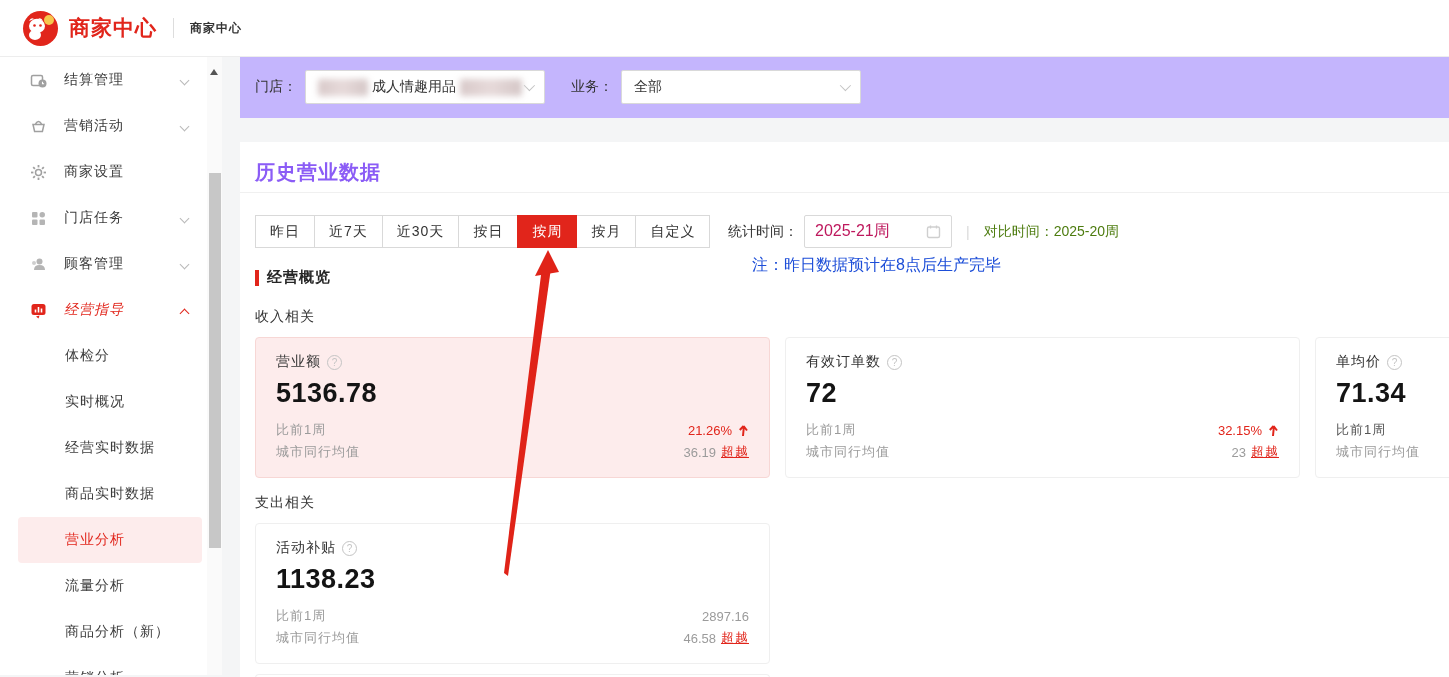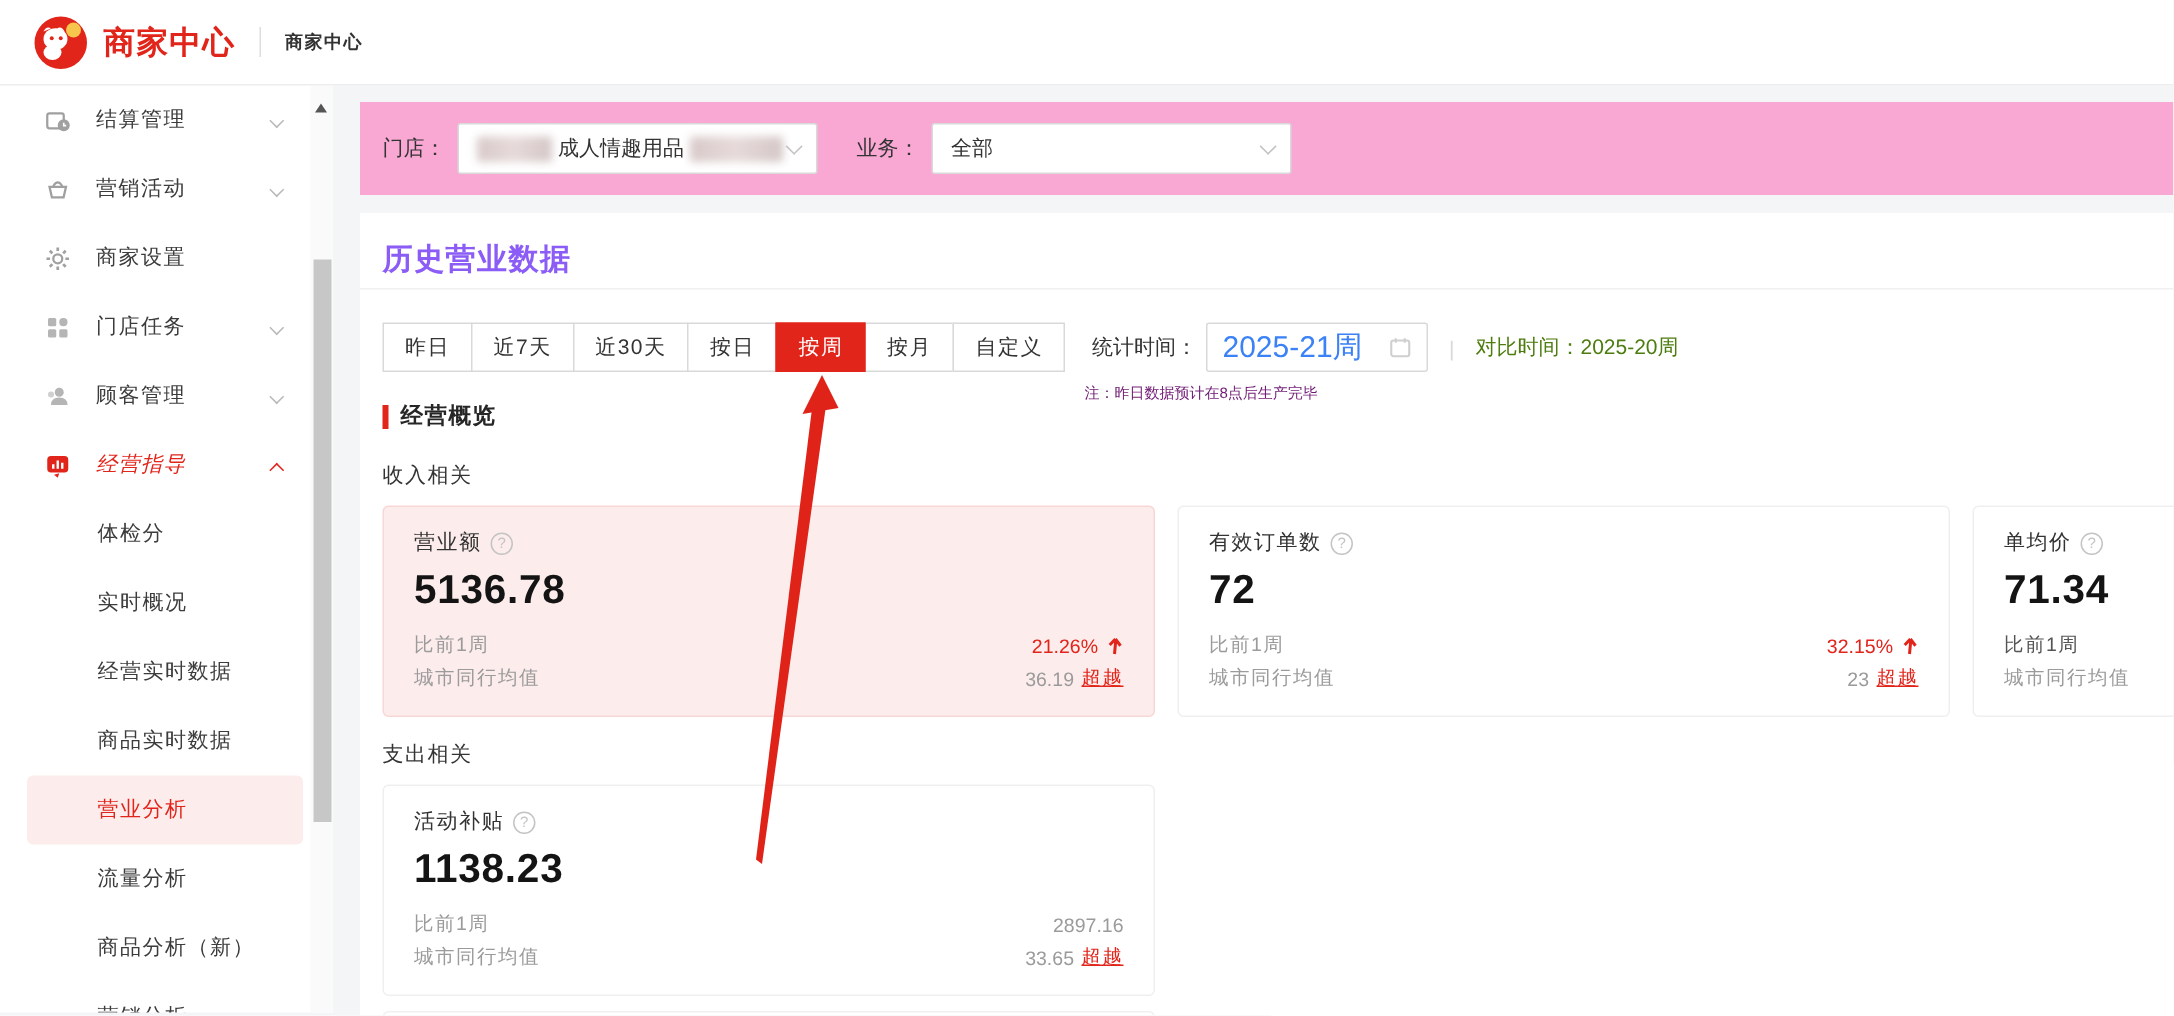--- a/index.html
+++ b/index.html
@@ -31,21 +31,21 @@
   .sub-item.active { background:#fdecec; }
   .sub-item.active .lbl { color:#e1251b; }
 
   
   .sb-track { position:absolute; right:0; top:0; width:15px; height:620px; background:#fafafa; }
   .sb-up { position:absolute; right:4px; top:14px; width:0; height:0;
            border-left:4px solid transparent; border-right:4px solid transparent; border-bottom:6px solid #555; }
   .sb-thumb { position:absolute; right:1px; top:118px; width:12px; height:375px; background:#c7c7c7; }
 
   
-  .filterbar { position:absolute; left:240px; top:68px; width:1209px; height:62px; background:#f9a8d4;
+  .filterbar { position:absolute; left:240px; top:56px; width:1209px; height:62px; background:#c4b5fd;
                display:flex; align-items:center; padding-left:15px; }
   .f-label { font-size:14px; color:#333; }
   .select { height:34px; width:240px; border:1px solid #d9d9d9; border-radius:2px; background:#fff;
             display:flex; align-items:center; padding:0 12px; margin-left:8px; cursor:pointer; }
   .select .chev { width:8px; height:8px; border-right:1.5px solid #c3c3c3; border-bottom:1.5px solid #c3c3c3;
                   transform:rotate(45deg) translateY(-2px); margin-left:auto; }
   .select .val { font-size:14px; color:#333; }
   .blur-block { height:17px; border-radius:2px; background:linear-gradient(90deg,#d8c9c9,#e7dada,#d4c6c6);
                 filter:blur(3px); flex:0 0 auto; }
   .bb1 { width:50px; margin-right:4px; } .bb2 { width:62px; margin-left:4px; }
@@ -59,25 +59,25 @@
   .tabs { position:absolute; left:15px; top:73px; display:inline-flex; }
   .tab { min-width:60px; padding:0 14px; height:33px; line-height:31px; border:1px solid #d9d9d9; margin-left:-1px;
          background:#fff; font-size:14px; color:#333; text-align:center; cursor:pointer; letter-spacing:1px; }
   .tab:first-child { margin-left:0; }
   .tab.active { background:#e1251b; border-color:#e1251b; color:#fff; position:relative; z-index:1; }
 
   .stat-row { position:absolute; left:488px; top:73px; height:33px; display:flex; align-items:center; }
   .stat-label { font-size:14px; color:#333; }
   .date-input { width:148px; height:33px; border:1px solid #d9d9d9; border-radius:2px; margin-left:6px;
                 display:flex; align-items:center; padding:0 10px; cursor:pointer; }
-  .date-input .val { font-size:20px; color:#3b82f6; }
+  .date-input .val { font-size:16px; color:#be185d; }
   .date-input svg { margin-left:auto; }
   .stat-sep { color:#d9d9d9; font-size:14px; margin:0 14px; }
   .compare { font-size:14px; color:#4d7c0f; }
-  .note { position:absolute; left:483px; top:113px; font-size:10px; color:#701a75; }
+  .note { position:absolute; left:512px; top:113px; font-size:16px; color:#1d4ed8; }
 
   .overview-hd { position:absolute; left:15px; top:126px; display:flex; align-items:center; }
   .red-bar { width:4px; height:16px; background:#e1251b; margin-right:8px; }
   .overview-txt { font-size:15px; font-weight:600; color:#262626; letter-spacing:1px; }
 
   .section-lbl { position:absolute; font-size:14px; color:#333; letter-spacing:1px; }
   .sec-income { left:15px; top:166px; }
   .sec-expense { left:15px; top:352px; }
 
   .cards-row { position:absolute; left:15px; top:195px; display:flex; gap:15px; }
@@ -370,21 +370,21 @@
         <div class="metrics">
           <div class="m-row">
             <span class="m-label">比前1周</span>
             <span class="m-right">
               <span class="m-val-gray">2897.16</span>
             </span>
           </div>
           <div class="m-row">
             <span class="m-label">城市同行均值</span>
             <span class="m-right">
-              <span class="m-val-gray">33.65</span>
+              <span class="m-val-gray">46.58</span>
               <span class="badge-beyond">超越</span>
             </span>
           </div>
         </div>
       </div>
     </div>
 
     <div class="next-card-peek"></div>
   </div>
 

